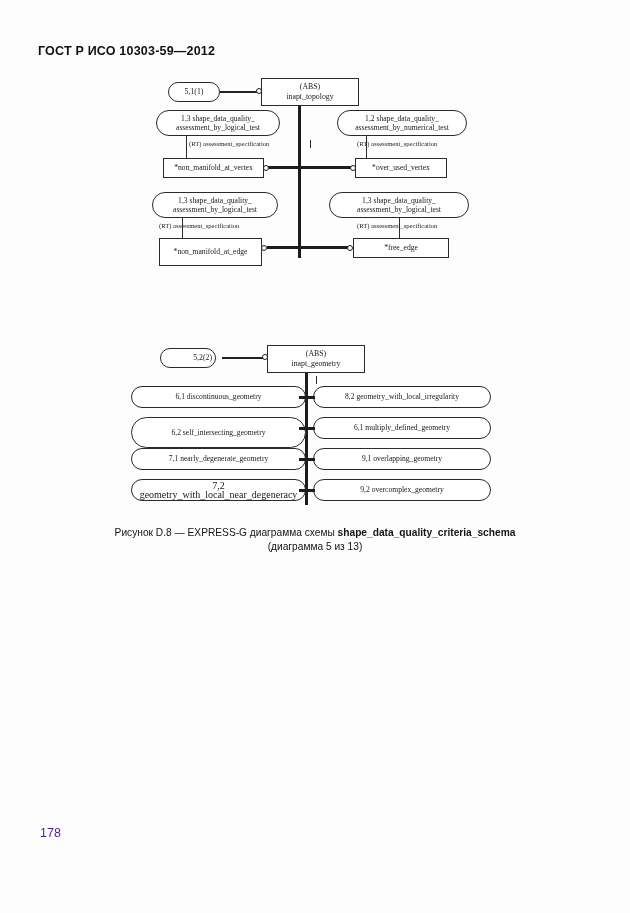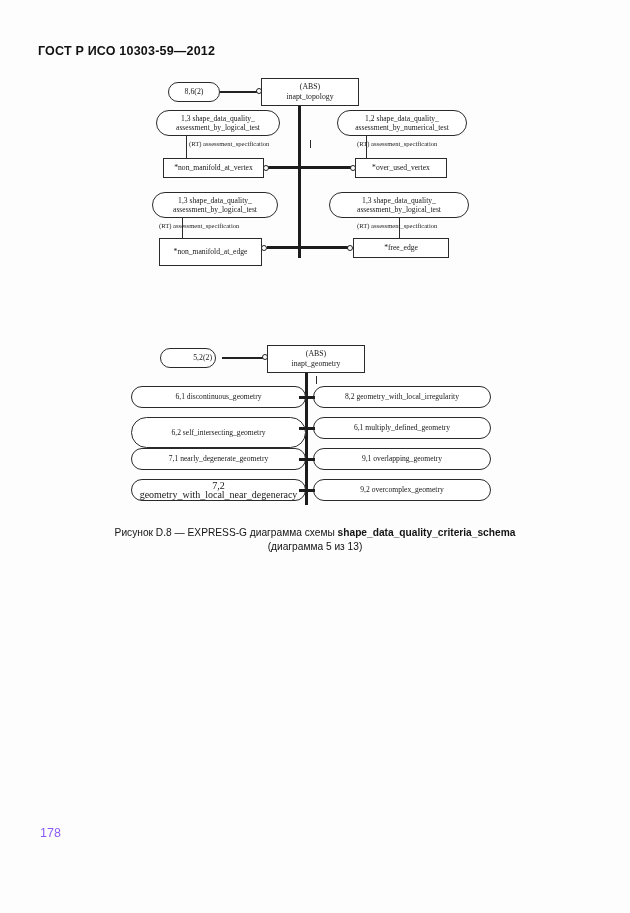--- a/index.html
+++ b/index.html
@@ -35,21 +35,21 @@
     white-space: nowrap;
   }
 
   
   .page-number {
     position: absolute;
     left: 40px;
     top: 826px;
     font-family: "Liberation Sans", sans-serif;
     font-size: 12.5px;
-    color: #8b5cf6;
+    color: #4c1d95;
   }
 
   
   .figure-caption {
     position: absolute;
     left: 0;
     top: 526px;
     width: 630px;
     text-align: center;
     font-family: "Liberation Sans", sans-serif;
@@ -163,21 +163,21 @@
 </head>
 <body>
 
 <div class="page">
 
   <div class="doc-header">ГОСТ Р ИСО 10303-59—2012</div>
 
   <div class="diagram" style="left:0; top:0; width:630px; height:280px;">
 
     <div class="node rounded ref" style="left:168px; top:82px; width:52px; height:20px;">
-      <span class="label">8,6(2)</span>
+      <span class="label">5,1(1)</span>
     </div>
 
     <div class="line-h" style="left:220px; top:91px; width:38px; height:2px; background:#222;"></div>
     <div class="dot" style="left:256px; top:88px;"></div>
 
     <div class="node rect abs" style="left:261px; top:78px; width:98px; height:28px; flex-direction:column; justify-content:center;">
       <span class="label">(ABS)</span>
       <span class="label">inapt_topology</span>
     </div>
 

